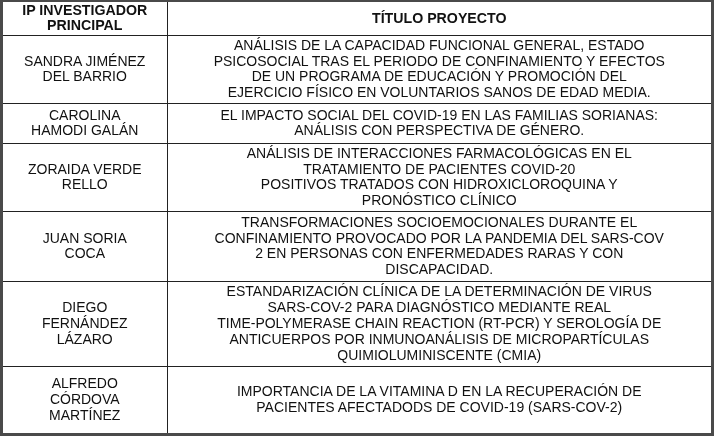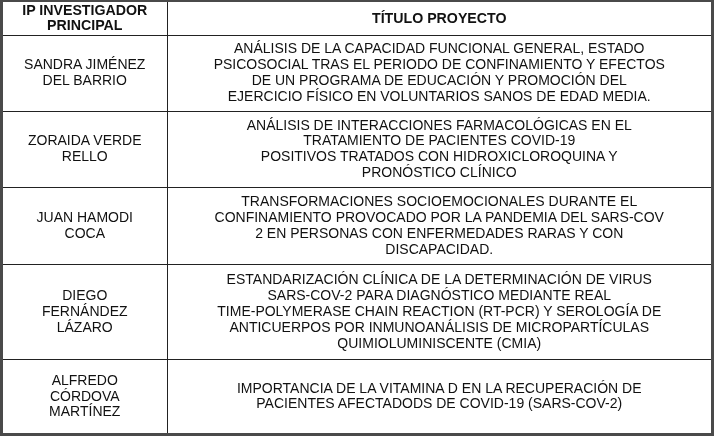--- a/index.html
+++ b/index.html
@@ -85,35 +85,45 @@
           <span>SANDRA JIMÉNEZ</span>
           <span>DEL BARRIO</span>
         </td>
         <td class="title-lines">
           <span>ANÁLISIS DE LA CAPACIDAD FUNCIONAL GENERAL, ESTADO</span>
           <span>PSICOSOCIAL TRAS EL PERIODO DE CONFINAMIENTO Y EFECTOS</span>
           <span>DE UN PROGRAMA DE EDUCACIÓN Y PROMOCIÓN DEL</span>
           <span>EJERCICIO FÍSICO EN VOLUNTARIOS SANOS DE EDAD MEDIA.</span>
         </td>
       </tr>
+      <tr class="r2">
+        <td class="name-lines">
+          <span>CAROLINA</span>
+          <span>HAMODI GALÁN</span>
+        </td>
+        <td class="title-lines">
+          <span>EL IMPACTO SOCIAL DEL COVID-19 EN LAS FAMILIAS SORIANAS:</span>
+          <span>ANÁLISIS CON PERSPECTIVA DE GÉNERO.</span>
+        </td>
+      </tr>
       <tr class="r4">
         <td class="name-lines">
           <span>ZORAIDA VERDE</span>
           <span>RELLO</span>
         </td>
         <td class="title-lines">
           <span>ANÁLISIS DE INTERACCIONES FARMACOLÓGICAS EN EL</span>
-          <span>TRATAMIENTO DE PACIENTES COVID-19</span>
+          <span>TRATAMIENTO DE PACIENTES COVID-20</span>
           <span>POSITIVOS TRATADOS CON HIDROXICLOROQUINA Y</span>
           <span>PRONÓSTICO CLÍNICO</span>
         </td>
       </tr>
       <tr class="r5">
         <td class="name-lines">
-          <span>JUAN HAMODI</span>
+          <span>JUAN SORIA</span>
           <span>COCA</span>
         </td>
         <td class="title-lines">
           <span>TRANSFORMACIONES SOCIOEMOCIONALES DURANTE EL</span>
           <span>CONFINAMIENTO PROVOCADO POR LA PANDEMIA DEL SARS-COV</span>
           <span>2 EN PERSONAS CON ENFERMEDADES RARAS Y CON</span>
           <span>DISCAPACIDAD.</span>
         </td>
       </tr>
       <tr class="r6">

